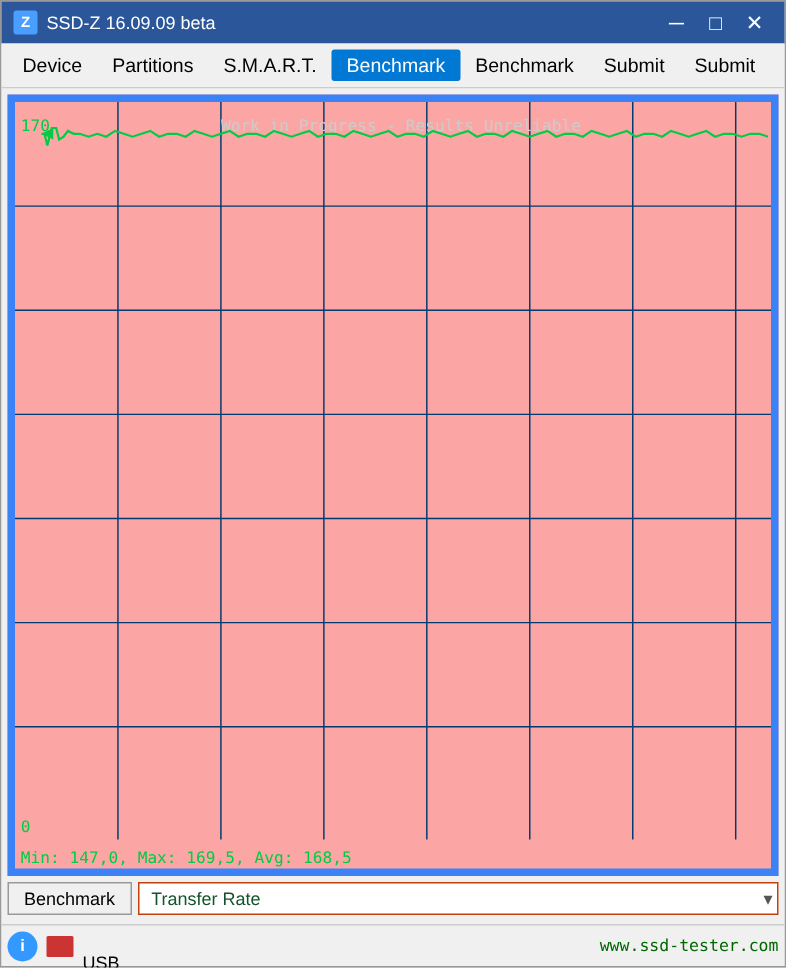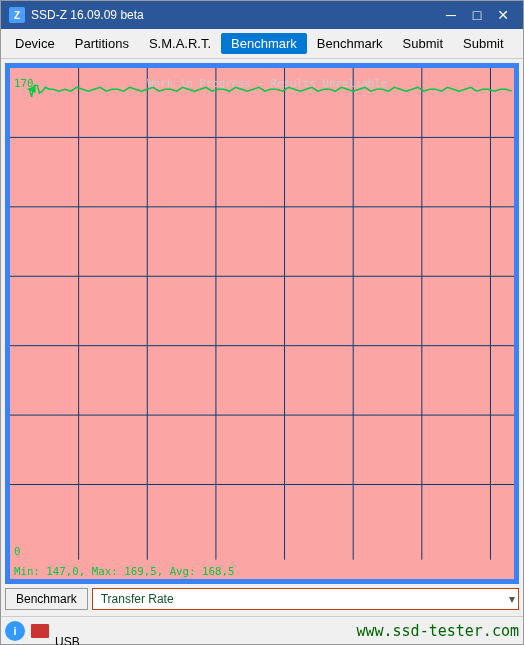--- a/index.html
+++ b/index.html
@@ -198,21 +198,21 @@
       border-radius: 1px;
     }
 
     .status-text {
       flex: 1;
       font-size: 12px;
       margin-top: 22px;
     }
 
     .status-url {
-      font-size: 15px;
+      font-size: 11px;
       color: #006600;
       font-family: monospace;
     }
   </style>
 </head>
 <body>
 
 <div class="window">
 
   <div class="title-bar">

